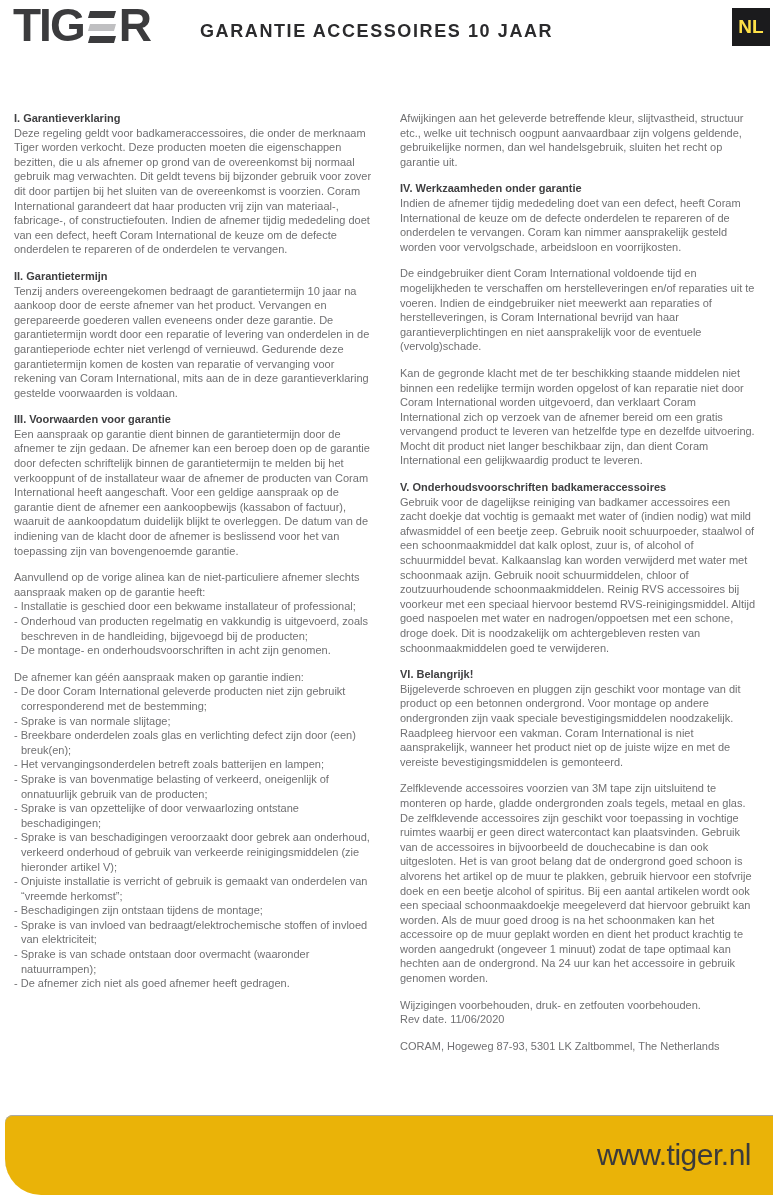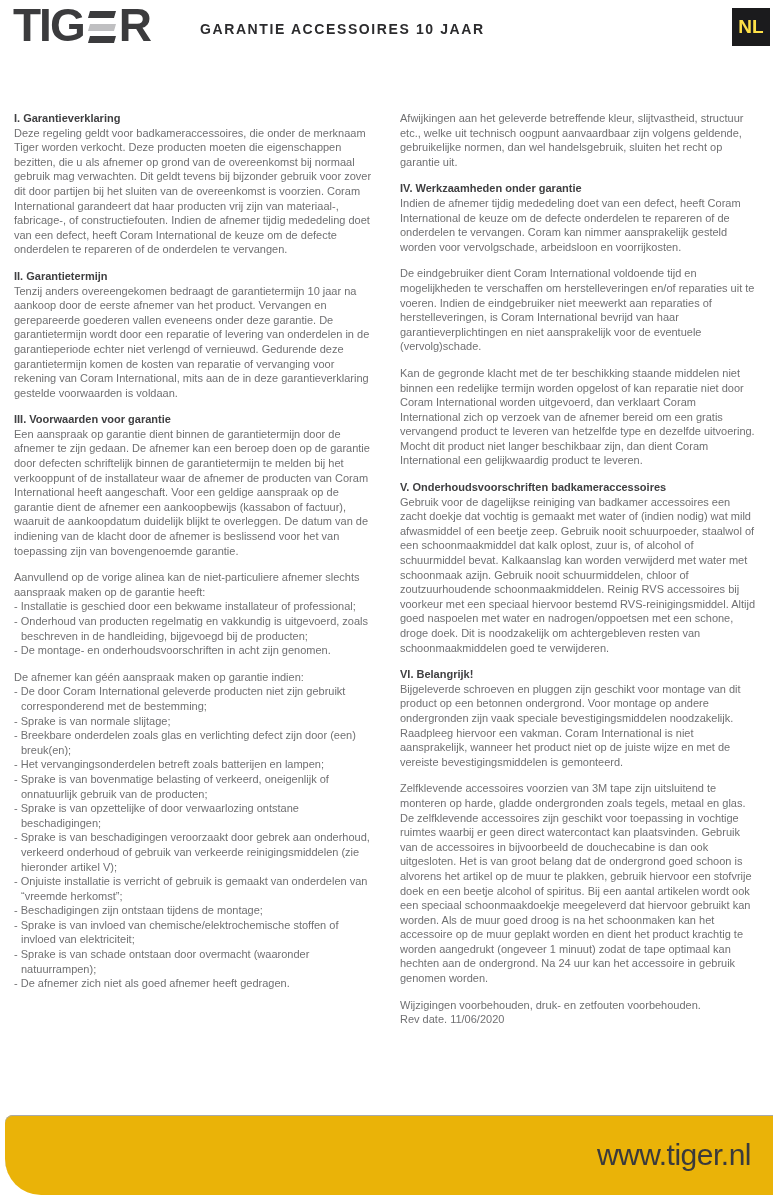--- a/index.html
+++ b/index.html
@@ -22,21 +22,21 @@
     display: inline-flex; flex-direction: column; justify-content: space-between;
     height: 32px; width: 26px; margin: 4px 4px 0 5px;
   }
   .logo-e .bar {
     display: block; height: 7px; width: 100%;
     background: #3b3b3d; transform: skewX(-16deg);
   }
   .logo-e .bar.light { background: #bfbfc1; }
   .title {
     position: absolute; left: 200px; top: 21px;
-    font-size: 14px; font-weight: bold; letter-spacing: 1.6px;
+    font-size: 18px; font-weight: bold; letter-spacing: 1.6px;
     color: #2b2b2d; white-space: nowrap;
   }
   .badge {
     position: absolute; right: 3px; top: 8px;
     width: 38px; height: 38px; background: #1b1b1d;
     color: #fde047; font-weight: bold; font-size: 19px;
     display: flex; align-items: center; justify-content: center;
   }
   
   .columns {
@@ -111,21 +111,21 @@
         <div class="list">
           <div class="list-item">- De door Coram International geleverde producten niet zijn gebruikt corresponderend met de bestemming;</div>
           <div class="list-item">- Sprake is van normale slijtage;</div>
           <div class="list-item">- Breekbare onderdelen zoals glas en verlichting defect zijn door (een) breuk(en);</div>
           <div class="list-item">- Het vervangingsonderdelen betreft zoals batterijen en lampen;</div>
           <div class="list-item">- Sprake is van bovenmatige belasting of verkeerd, oneigenlijk of onnatuurlijk gebruik van de producten;</div>
           <div class="list-item">- Sprake is van opzettelijke of door verwaarlozing ontstane beschadigingen;</div>
           <div class="list-item">- Sprake is van beschadigingen veroorzaakt door gebrek aan onderhoud, verkeerd onderhoud of gebruik van verkeerde reinigingsmiddelen (zie hieronder artikel V);</div>
           <div class="list-item">- Onjuiste installatie is verricht of gebruik is gemaakt van onderdelen van “vreemde herkomst”;</div>
           <div class="list-item">- Beschadigingen zijn ontstaan tijdens de montage;</div>
-          <div class="list-item">- Sprake is van invloed van chemische/elektrochemische stoffen of invloed van elektriciteit;</div>
+          <div class="list-item">- Sprake is van invloed van bedraagt/elektrochemische stoffen of invloed van elektriciteit;</div>
           <div class="list-item">- Sprake is van schade ontstaan door overmacht (waaronder natuurrampen);</div>
           <div class="list-item">- De afnemer zich niet als goed afnemer heeft gedragen.</div>
         </div>
       </section>
     </div>
     <div class="column">
       <section class="block">
         <p class="para">Afwijkingen aan het geleverde betreffende kleur, slijtvastheid, structuur etc., welke uit technisch oogpunt aanvaardbaar zijn volgens geldende, gebruikelijke normen, dan wel handelsgebruik, sluiten het recht op garantie uit.</p>
       </section>
       <section class="block">
@@ -137,19 +137,20 @@
       <section class="block">
         <h3 class="section-heading">V. Onderhoudsvoorschriften badkameraccessoires</h3>
         <p class="para">Gebruik voor de dagelijkse reiniging van badkamer accessoires een zacht doekje dat vochtig is gemaakt met water of (indien nodig) wat mild afwasmiddel of een beetje zeep. Gebruik nooit schuurpoeder, staalwol of een schoonmaakmiddel dat kalk oplost, zuur is, of alcohol of schuurmiddel bevat. Kalkaanslag kan worden verwijderd met water met schoonmaak azijn. Gebruik nooit schuurmiddelen, chloor of zoutzuurhoudende schoonmaakmiddelen. Reinig RVS accessoires bij voorkeur met een speciaal hiervoor bestemd RVS-reinigingsmiddel. Altijd goed naspoelen met water en nadrogen/oppoetsen met een schone, droge doek. Dit is noodzakelijk om achtergebleven resten van schoonmaakmiddelen goed te verwijderen.</p>
       </section>
       <section class="block">
         <h3 class="section-heading">VI. Belangrijk!</h3>
         <p class="para">Bijgeleverde schroeven en pluggen zijn geschikt voor montage van dit product op een betonnen ondergrond. Voor montage op andere ondergronden zijn vaak speciale bevestigingsmiddelen noodzakelijk. Raadpleeg hiervoor een vakman. Coram International is niet aansprakelijk, wanneer het product niet op de juiste wijze en met de vereiste bevestigingsmiddelen is gemonteerd.</p>
         <p class="para">Zelfklevende accessoires voorzien van 3M tape zijn uitsluitend te monteren op harde, gladde ondergronden zoals tegels, metaal en glas. De zelfklevende accessoires zijn geschikt voor toepassing in vochtige ruimtes waarbij er geen direct watercontact kan plaatsvinden. Gebruik van de accessoires in bijvoorbeeld de douchecabine is dan ook uitgesloten. Het is van groot belang dat de ondergrond goed schoon is alvorens het artikel op de muur te plakken, gebruik hiervoor een stofvrije doek en een beetje alcohol of spiritus. Bij een aantal artikelen wordt ook een speciaal schoonmaakdoekje meegeleverd dat hiervoor gebruikt kan worden. Als de muur goed droog is na het schoonmaken kan het accessoire op de muur geplakt worden en dient het product krachtig te worden aangedrukt (ongeveer 1 minuut) zodat de tape optimaal kan hechten aan de ondergrond. Na 24 uur kan het accessoire in gebruik genomen worden.</p>
         <p class="para">Wijzigingen voorbehouden, druk- en zetfouten voorbehouden.
 Rev date. 11/06/2020</p>
+        <p class="para">CORAM, Hogeweg 87-93, 5301 LK Zaltbommel, The Netherlands</p>
       </section>
     </div>
   </div>
 
 <div class="footer">
   <a class="footer-url">www.tiger.nl</a>
 </div>
 
 </body></html>

